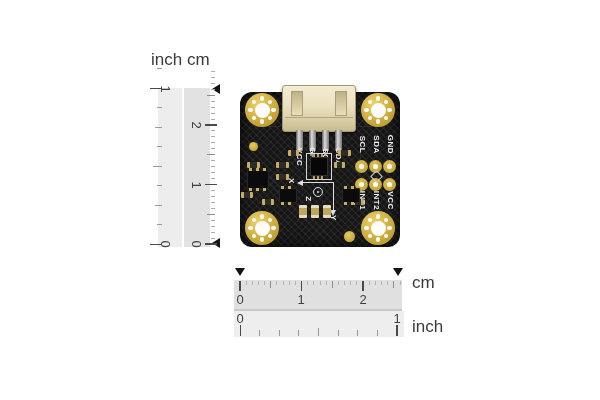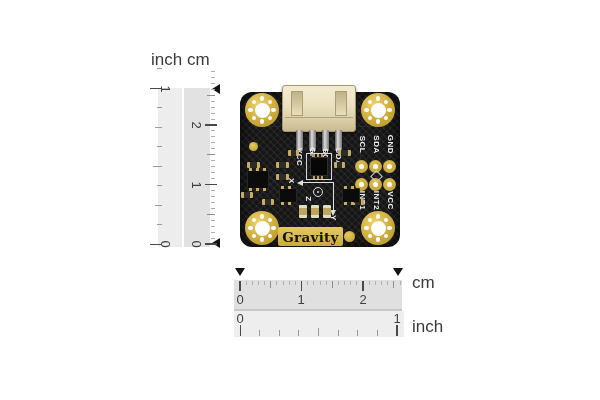--- a/index.html
+++ b/index.html
@@ -193,21 +193,20 @@
   <div class="res" style="left:338px;top:150px;width:13px;height:6px;"></div>
   <div class="res" style="left:334px;top:162px;width:11px;height:6px;"></div>
   <div class="res" style="left:352px;top:199px;width:12px;height:6px;"></div>
   <div class="sot" style="left:247px;top:170px;width:20px;height:17px;"></div>
   <div class="sot" style="left:279px;top:188px;width:16px;height:13px;"></div>
   <div class="sot" style="left:342px;top:188px;width:16px;height:13px;"></div>
   <div class="cap" style="left:299px;top:205px;width:8px;height:13px;"></div>
   <div class="cap" style="left:311px;top:205px;width:8px;height:13px;"></div>
   <div class="cap" style="left:323px;top:205px;width:8px;height:13px;"></div>
 
-  <div class="gravity">Gravity</div>
 
   <div class="tri-down" style="left:235px;top:268px;"></div>
   <div class="tri-down" style="left:393px;top:268px;"></div>
 
   <div class="hband hband-cm"></div>
   <span class="hnum" style="left:234px;top:292px;">0</span>
   <span class="hnum" style="left:295px;top:292px;">1</span>
   <span class="hnum" style="left:357px;top:292px;">2</span>
   <span class="unit" style="left:412px;top:273px;">cm</span>
 

